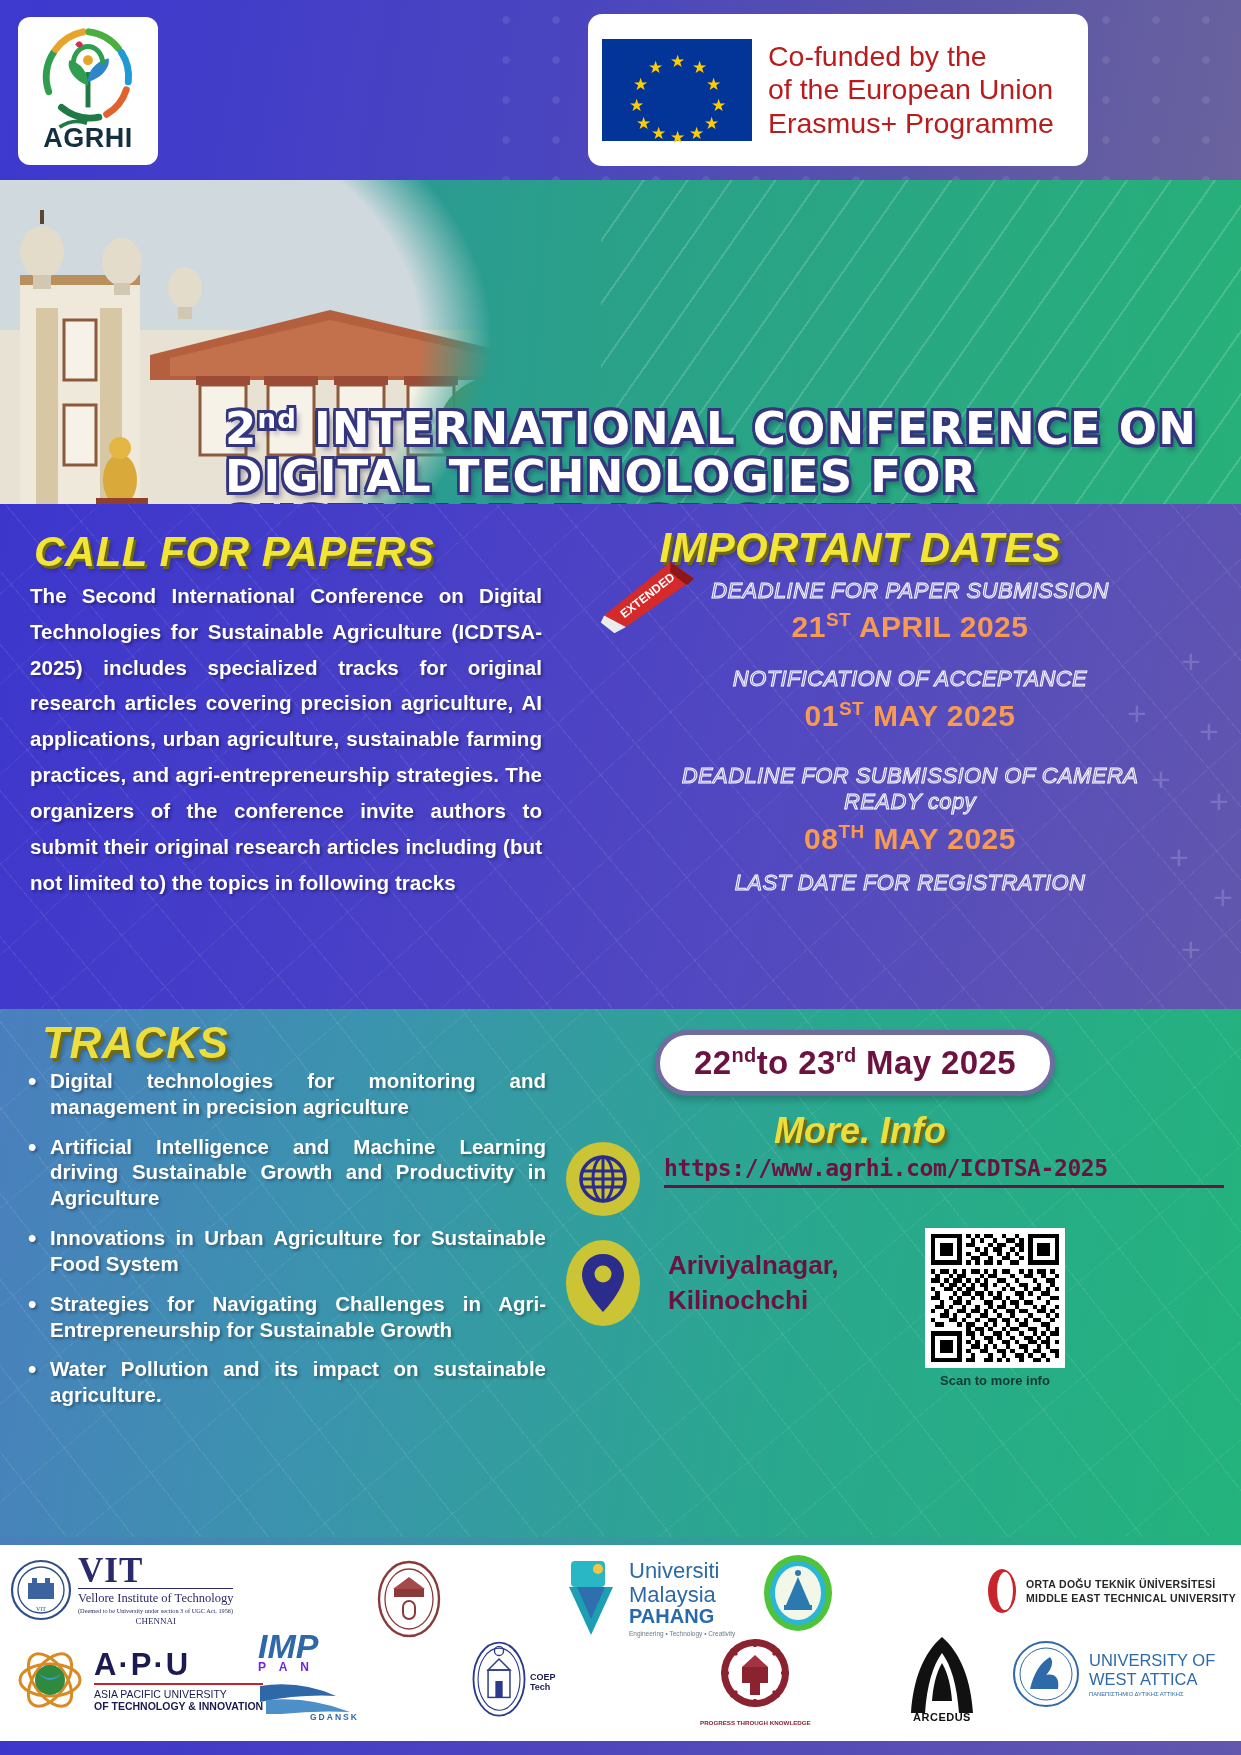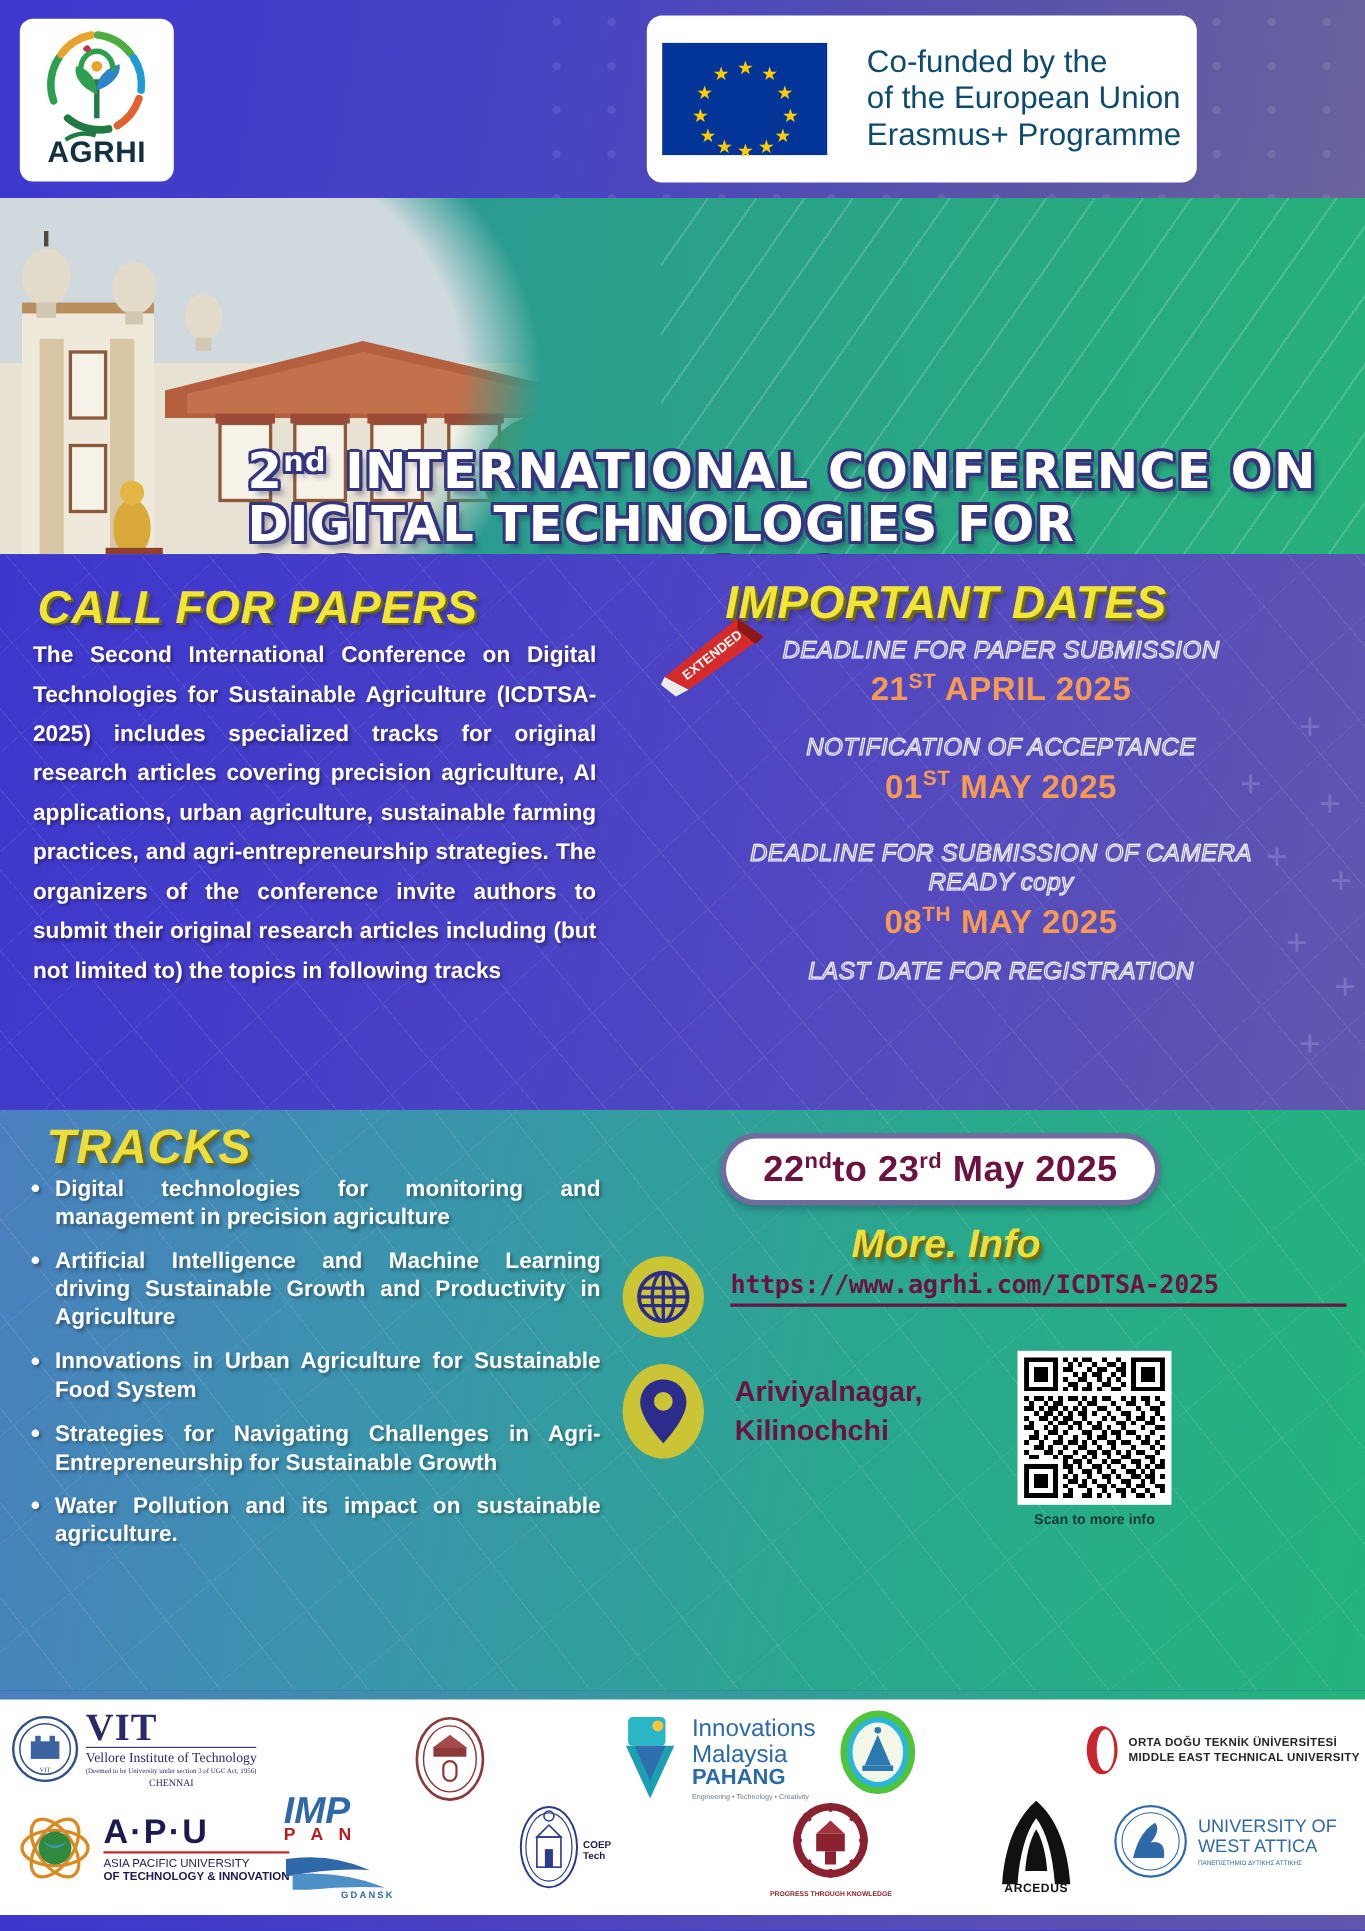--- a/index.html
+++ b/index.html
@@ -36,21 +36,21 @@
   }
   .eu-card {
     position:absolute; left:588px; top:14px; width:500px; height:152px;
     background:#fff; border-radius:14px; display:flex; align-items:center; padding:0 14px;
   }
   .eu-flag {
     width:150px; height:102px; background:#023597; position:relative; flex:none;
   }
   .eu-star { position:absolute; color:#ffcc00; font-size:17px; line-height:1; }
   .eu-text {
-    margin-left:36px; color:#0c4a6e; font-size:28.5px; line-height:1.16;
+    margin-left:16px; color:#b91c1c; font-size:28.5px; line-height:1.16;
     font-family:"Liberation Sans", sans-serif;
   }
 
   
   .hero {
     position:absolute; left:0; top:180px; width:1241px; height:324px;
     background:linear-gradient(95deg,#2e8fa8 0%,#2aa089 48%,#27b07a 100%);
     overflow:hidden;
   }
   .hero-photo {
@@ -532,21 +532,21 @@
     <div class="logo-row" style="left:565px; top:12px;">
       <div class="lg">
         <svg width="56" height="82" viewBox="0 0 56 82">
           <rect x="6" y="4" width="34" height="26" rx="4" fill="#29b7c6"></rect>
           <circle cx="33" cy="12" r="5" fill="#f5c542"></circle>
           <path d="M4 30 L48 30 L26 78 Z" fill="#1d9fb3"></path>
           <path d="M12 30 L40 30 L26 62 Z" fill="#2f6fae"></path>
         </svg>
       </div>
       <div style="margin-left:8px;">
-        <div style="font-size:22px; color:#2b6aa8; line-height:1.08;">Innovations</div>
+        <div style="font-size:22px; color:#2b6aa8; line-height:1.08;">Universiti</div>
         <div style="font-size:22px; color:#2b6aa8; line-height:1.08;">Malaysia</div>
         <div style="font-size:20px; color:#2b6aa8; font-weight:bold; line-height:1.08;">PAHANG</div>
         <div style="font-size:6.5px; color:#6a7b88; margin-top:2px;">Engineering • Technology • Creativity</div>
       </div>
     </div>
 
     <div class="logo-row" style="left:760px; top:8px;">
       <div class="lg">
         <svg width="76" height="80" viewBox="0 0 76 80">
           <ellipse cx="38" cy="40" rx="34" ry="38" fill="#4fc43a"></ellipse>
@@ -586,21 +586,21 @@
         <div style="font-size:31px; font-weight:bold; color:#1b1b52; letter-spacing:2px; line-height:1;">A·P·U</div>
         <div style="height:2px; background:#c2262c; margin:3px 0;"></div>
         <div style="font-size:10.5px; color:#1b1b52; font-weight:normal;">ASIA PACIFIC UNIVERSITY</div>
         <div style="font-size:10.5px; color:#1b1b52; font-weight:bold;">OF TECHNOLOGY &amp; INNOVATION</div>
       </div>
     </div>
 
     <div class="logo-row" style="left:258px; top:86px;">
       <div>
         <div style="font-size:34px; font-weight:bold; font-style:italic; color:#2f68a8; line-height:.92;">IMP</div>
-        <div style="font-size:16px; font-weight:bold; color:#b91c1c; letter-spacing:5px; margin-top:-2px;">P A N</div>
+        <div style="font-size:12px; font-weight:bold; color:#6d28d9; letter-spacing:5px; margin-top:-2px;">P A N</div>
         <svg width="110" height="42" viewBox="0 0 110 42" style="margin-top:-2px;">
           <path d="M2 14 q40 -6 76 10 q-36 -2 -76 6Z" fill="#2f68a8"></path>
           <path d="M8 28 q44 -4 84 12 q-44 -2 -84 4Z" fill="#4d8fc7"></path>
         </svg>
         <div style="font-size:8.5px; font-weight:bold; color:#2f68a8; letter-spacing:2px; margin-top:-6px; margin-left:52px;">GDANSK</div>
       </div>
     </div>
 
     <div class="logo-row" style="left:468px; top:78px;">
       <div style="background:#fff; width:106px; height:116px; display:flex; flex-direction:row; align-items:center; justify-content:center;">

